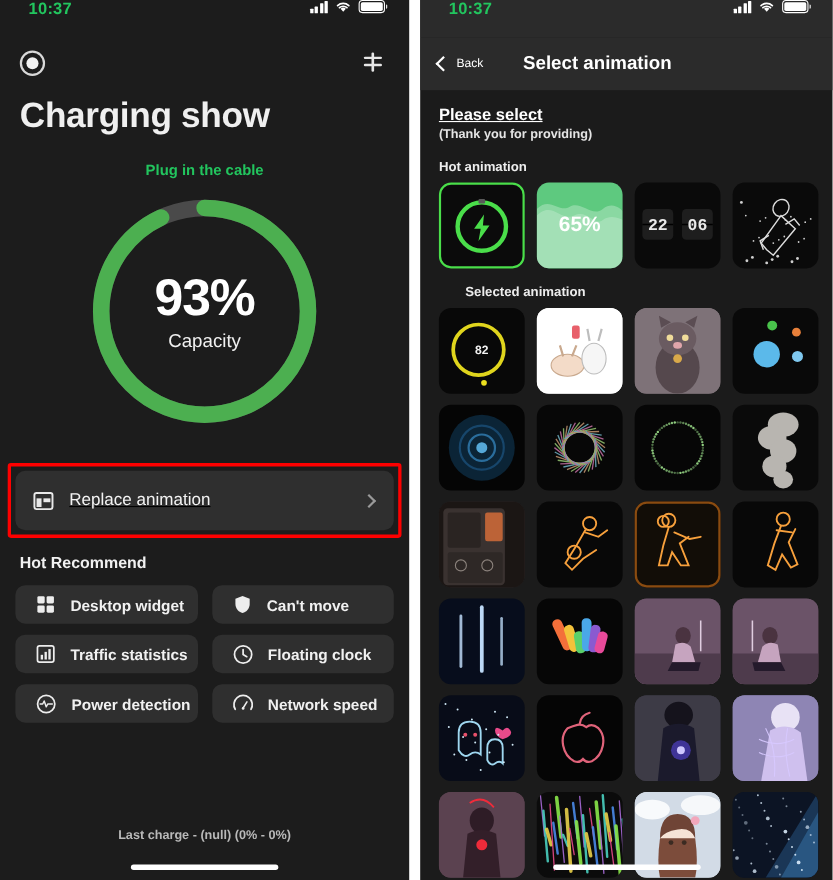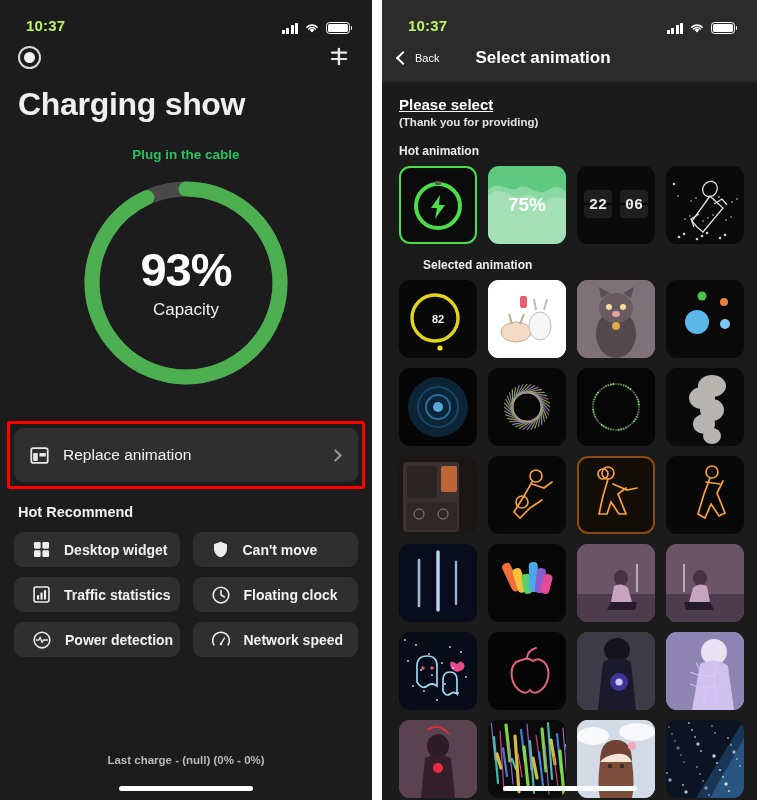--- a/index.html
+++ b/index.html
@@ -18,23 +18,23 @@
     background: #1c1c1c;
     overflow: hidden;
   }
   .phone-left  { width: 372px; }
   .gap         { width: 10px; background: #ffffff; height: 800px; }
   .phone-right { width: 375px; background: #1b1b1b; }
 
   
   .statusbar {
     height: 34px;
-    display: flex; align-items: flex-end; justify-content: space-between;
+    display: flex; align-items: flex-start; justify-content: space-between;
     padding: 0 22px 0 26px;
-    color: #bef264;
+    color: #22c55e;
   }
   .status-time { font-size: 15px; font-weight: bold; letter-spacing: .2px; }
   .status-icons { display: flex; align-items: center; gap: 6px; }
   .sig { display: flex; align-items: flex-end; gap: 1.5px; height: 11px; }
   .sig i { display: block; width: 3px; background: #fff; border-radius: .5px; }
   .sig i:nth-child(1) { height: 4px; }
   .sig i:nth-child(2) { height: 6px; }
   .sig i:nth-child(3) { height: 8.5px; }
   .sig i:nth-child(4) { height: 11px; }
   .batt {
@@ -78,21 +78,21 @@
   .ring-label { color: #f0f0f0; font-size: 17px; margin-top: 7px; }
 
   
   .hl-box {
     position: absolute; left: 7px; top: 421px; width: 358px; height: 68px;
     border: 3px solid #fe0000; border-radius: 3px;
   }
   .replace-row {
     position: absolute; left: 14px; top: 428px; width: 344px; height: 54px;
     background: #2f2f2f; border-radius: 9px;
-    display: flex; align-items: center; padding: 0 14px 0 15px;
+    display: flex; align-items: center; padding: 0 14px 0 15px; text-decoration: underline;
   }
   .replace-label { color: #f3f3f3; font-size: 15.5px; margin-left: 13px; flex: 1; }
   .chev-right { width: 9px; height: 9px; border-right: 2px solid #9a9a9a; border-top: 2px solid #9a9a9a;
                 transform: rotate(45deg); margin-right: 4px; }
 
   
   .hot-head {
     position: absolute; left: 18px; top: 504px;
     color: #f1f1f1; font-size: 14.5px; font-weight: bold;
   }
@@ -316,21 +316,21 @@
               <circle cx="39" cy="40" r="22" fill="none" stroke="#4ade4a" stroke-width="4"></circle>
       <rect x="36" y="15" width="6" height="4" rx="1" fill="#5a5a5a"></rect>
       <path d="M41 29 32 42h6l-2 11 10-14h-6z" fill="#4ade4a"></path>
             </svg>
           </div>
           <div class="thumb" style="background:#5ec97f">
             <svg viewBox="0 0 78 78" preserveAspectRatio="none">
               <path d="M0 24c12-12 20 4 30-2s20 10 30 2 18 2 18 2V78H0z" fill="#ffffff" opacity=".28"></path>
       <path d="M0 30c14-14 22 6 34 0s18 10 26 4 18 0 18 0V78H0z" fill="#ffffff" opacity=".22"></path>
             </svg>
-            <div style="position:absolute;inset:0;display:flex;align-items:center;justify-content:center;color:#fff;font-size:19px;font-weight:bold;">75%</div>
+            <div style="position:absolute;inset:0;display:flex;align-items:center;justify-content:center;color:#fff;font-size:19px;font-weight:bold;">65%</div>
           </div>
           <div class="thumb" style="background:#0a0a0a">
             <svg viewBox="0 0 78 78" preserveAspectRatio="none">
               <rect x="7" y="24" width="28" height="28" rx="4" fill="#1e1e1e"></rect>
       <rect x="43" y="24" width="28" height="28" rx="4" fill="#1e1e1e"></rect>
       <line x1="7" y1="38" x2="35" y2="38" stroke="#000" stroke-width="1.4"></line>
       <line x1="43" y1="38" x2="71" y2="38" stroke="#000" stroke-width="1.4"></line>
             </svg>
             <div style="position:absolute;inset:0;display:flex;align-items:center;justify-content:center;gap:9px;color:#eaeaea;font-family:'Liberation Mono',monospace;font-size:15px;font-weight:bold;">22&nbsp;&nbsp;06</div>
           </div>

